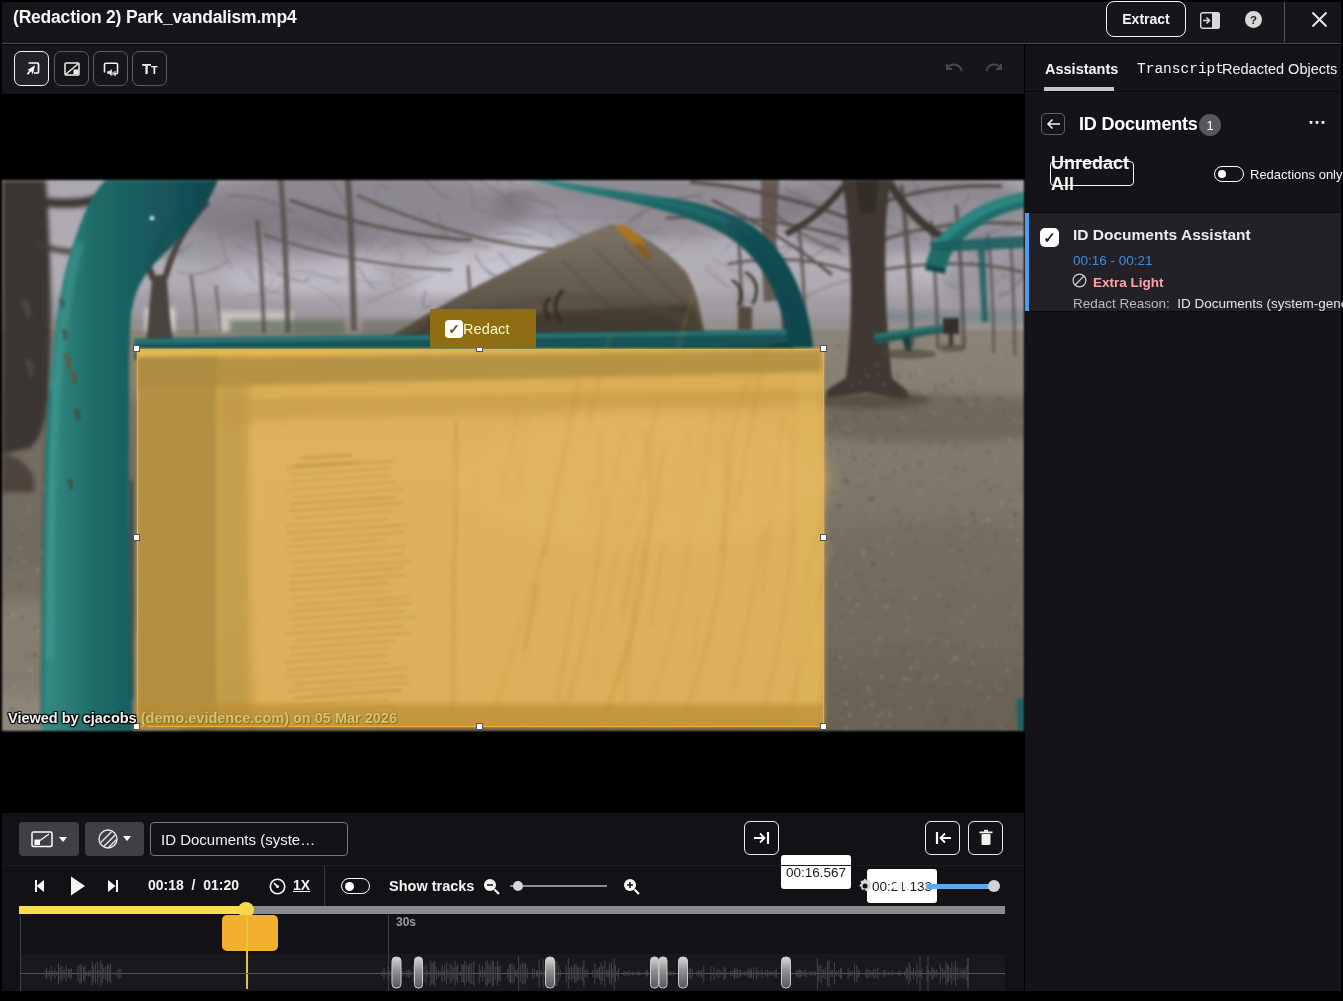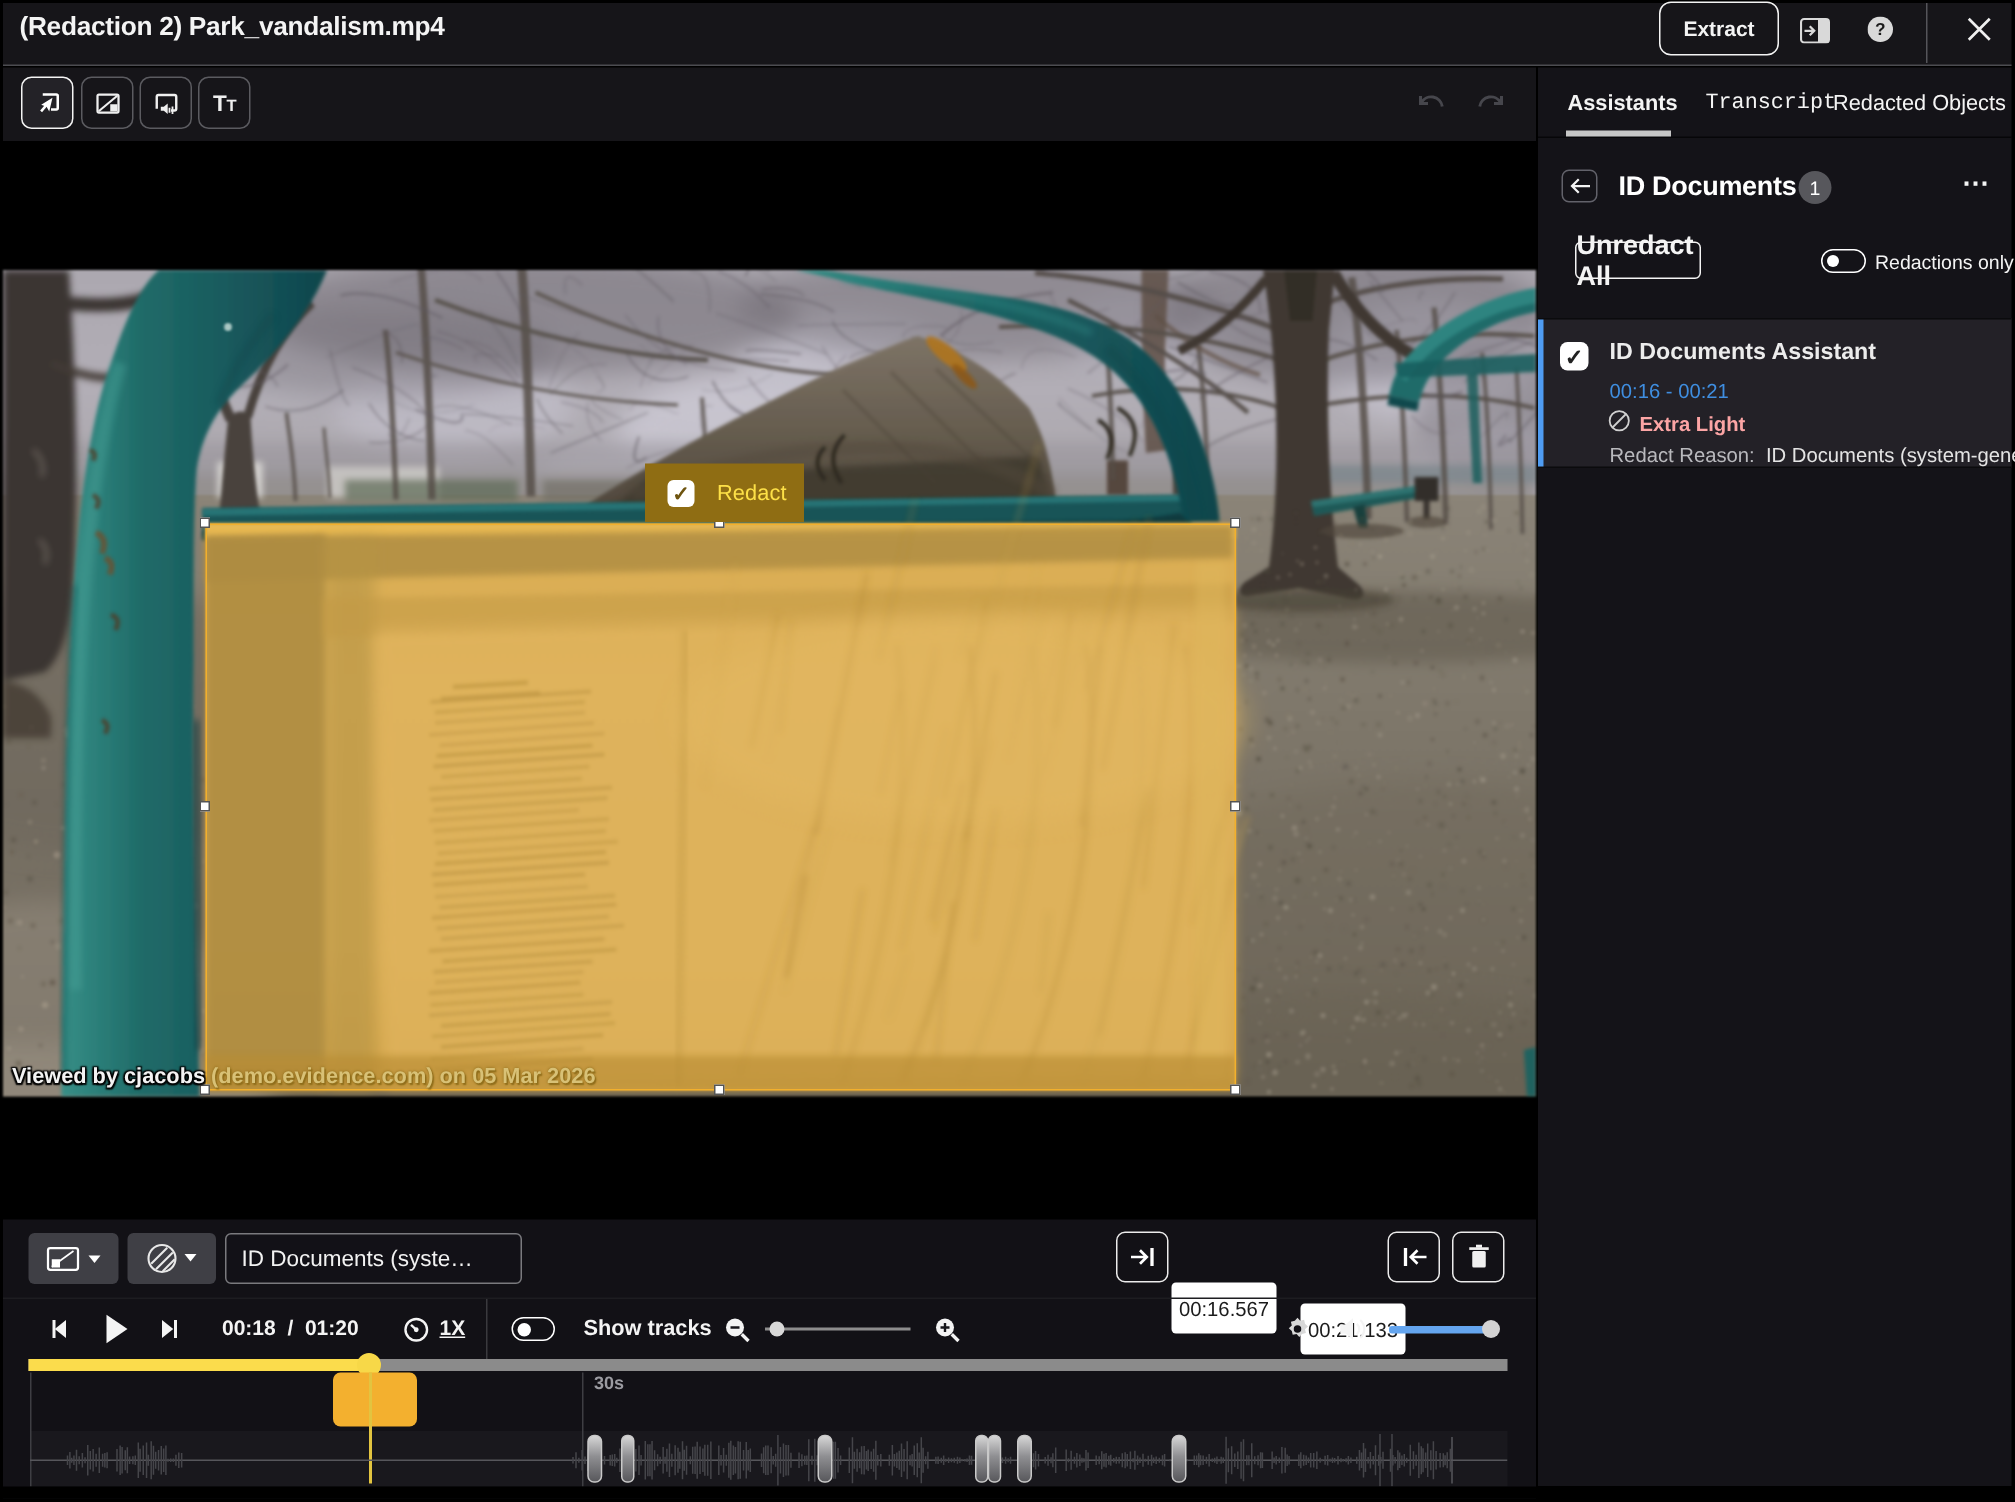--- a/index.html
+++ b/index.html
@@ -25,21 +25,21 @@
 
   
   #videoArea { position:absolute; left:2px; top:94px; width:1022px; height:719px; background:#000; }
   #scene { position:absolute; left:0px; top:86px; width:1022px; height:551px; filter:blur(0.8px) saturate(0.95); }
 
   
   #redactBtn { position:absolute; left:428px; top:215px; width:106px; height:39px; background:#8f6d13;
     display:flex; align-items:center; }
   #redactBtn .cb { width:18px; height:18px; background:#fff; border-radius:4px; margin-left:15px;
     display:flex; align-items:center; justify-content:center; color:#6e5410; font-size:14px; font-weight:bold; }
-  #redactBtn .lbl { color:#fde047; font-size:14.5px; margin-left:15px; letter-spacing:.1px;text-align:right; }
+  #redactBtn .lbl { color:#fef9c3; font-size:14.5px; letter-spacing:.1px;text-align:right; }
 
   
   #wm { position:absolute; left:6px; top:616px; font-size:14.5px; font-weight:bold; white-space:nowrap; letter-spacing:0px; }
   #wm .w1 { color:#f3f3f3; text-shadow:0 0 2px #000, 1px 1px 1px #000, -1px -1px 1px #000, 1px -1px 1px #000, -1px 1px 1px #000; }
   #wm .w2 { color:#d8c176; text-shadow:0 0 2px #8a6a18, 1px 1px 1px #8f6d1a; }
 
   
   #sidebar { position:absolute; left:1025px; top:45px; width:316px; height:946px; background:#141318; }
   #tabs { position:absolute; left:0; top:0; width:316px; height:47px; border-bottom:1px solid #060608; }
   .tab { position:absolute; top:16px; color:#f4f4f4; font-size:14.5px; }

